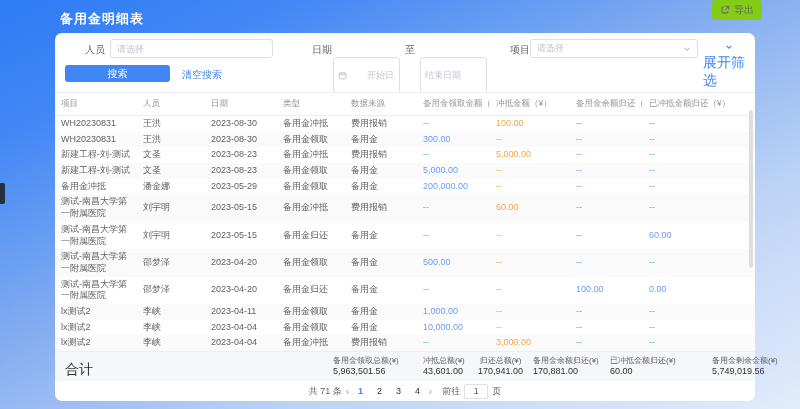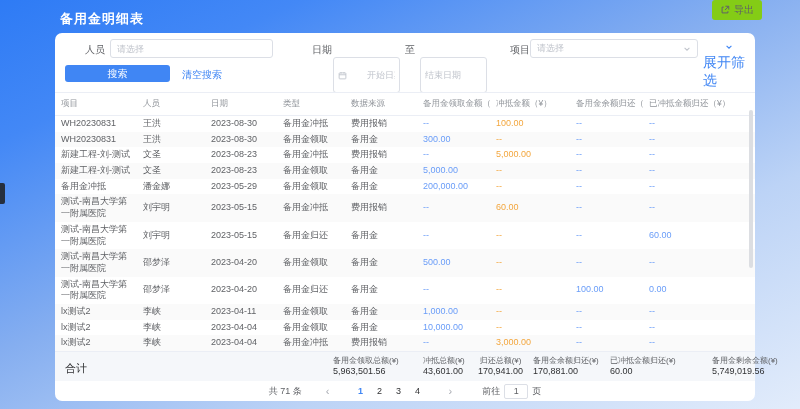--- a/index.html
+++ b/index.html
@@ -41,26 +41,26 @@
   th { font-size:8.5px; color:#8f9399; font-weight:400; text-align:left; padding:5px 2px 5px 6px;
     border-top:1px solid #ebeef5; border-bottom:1px solid #ebeef5; white-space:nowrap; overflow:hidden; }
   td { font-size:9px; color:#606266; padding:2px 4px 2px 6px; line-height:1.3; overflow:hidden; }
   tbody tr:nth-child(even) td { background:#fafafa; }
   .c0{width:82px}.c1{width:68px}.c2{width:72px}.c3{width:68px}.c4{width:72px}.c5{width:73px}.c6{width:80px}.c7{width:73px}.c8{width:112px}
   .c-blue { color:#6a9df8; } .c-orange { color:#f3a73f; }
   .table-wrap { position:relative; }
   .scroll-thumb { position:absolute; right:2px; top:18px; width:4px; height:158px; background:#dcdee2; border-radius:2px; cursor:pointer; }
 
   .summary-bar { position:relative; height:30px; background:#f5f7fa; border-top:1px solid #ebeef5; }
-  .sum-label { position:absolute; left:10px; top:9px; font-size:11px; color:#303133; }
+  .sum-label { position:absolute; left:10px; top:9px; font-size:14px; color:#303133; }
   .summary-item { position:absolute; top:3px; }
   .summary-item .s-lbl { font-size:8px; color:#606266; line-height:1.4; white-space:nowrap;text-align:center; }
   .summary-item .s-val { font-size:9px; color:#303133; line-height:1.3; white-space:nowrap; }
 
-  .pagination { display:flex; align-items:center; justify-content:center; gap:22px; height:20px; font-size:9px; color:#606266; }
+  .pagination { display:flex; align-items:center; justify-content:center; gap:2px; height:20px; font-size:9px; color:#606266; }
   .pg-arrow { color:#a8abb2; font-size:11px; cursor:pointer; background:none; border:none; padding:0 2px; }
   .page-btn { min-width:14px; height:14px; border:none; background:none; font-size:9px; color:#303133; cursor:pointer; font-family:inherit; }
   .page-btn.active { color:#4086f4; font-weight:bold; }
   .goto-wrap { display:flex; align-items:center; gap:4px; margin-left:6px; }
   .goto-input { width:24px; height:15px; border:1px solid #dcdfe6; border-radius:2px; text-align:center; font-size:9px; color:#606266; outline:none; }
   svg { display:block; }
 </style>
 </head>
 <body>
 

